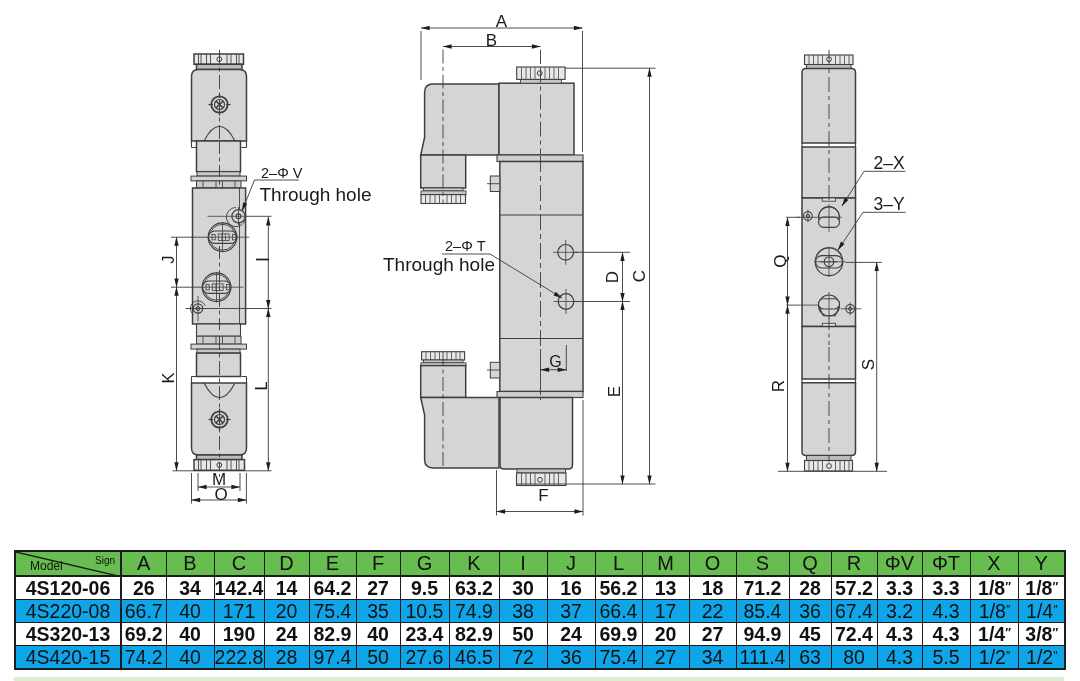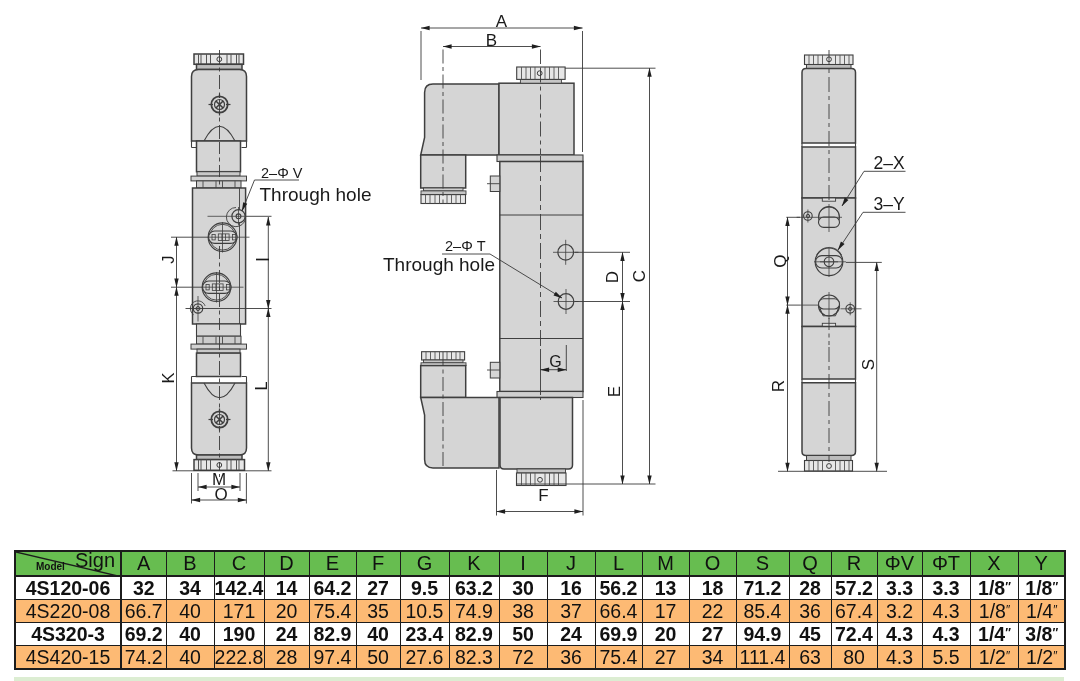--- a/index.html
+++ b/index.html
@@ -4,21 +4,21 @@
 <style>
 html,body{margin:0;padding:0;width:1080px;height:681px;background:#ffffff;overflow:hidden;}
 *{box-sizing:border-box;}
 #stage{position:relative;width:1080px;height:681px;font-family:"Liberation Sans",sans-serif;}
 svg text{font-family:"Liberation Sans",sans-serif;fill:#1a1a1a;}
 #dwg{position:absolute;left:0;top:0;}
 table.dim{position:absolute;left:14px;top:550px;border-collapse:collapse;table-layout:fixed;width:1048px;}
 table.dim td{border:1px solid #1c1c1c;text-align:center;vertical-align:middle;padding:0;font-size:19.5px;color:#111;line-height:1;}
 table.dim tr.hdr td{background:#67bd50;height:23px;font-size:20px;line-height:23px;}
 table.dim tr.r1 td,table.dim tr.r3 td{background:#ffffff;height:21px;line-height:21px;font-weight:bold;}
-table.dim tr.r2 td,table.dim tr.r4 td{background:#fdba74;height:21px;line-height:21px;}
+table.dim tr.r2 td,table.dim tr.r4 td{background:#0ea5e9;height:21px;line-height:21px;}
 table.dim{border:2px solid #1c1c1c;}
 table.dim td:first-child{border-right-width:2px;}
 table.dim tr.hdr td{border-bottom:2.5px solid #1c1c1c;}
 td.modelhead{position:relative;padding:0;}
 .sup{font-size:12px;vertical-align:4px;letter-spacing:-1px;}
 #bstrip{position:absolute;left:14px;top:677px;width:1050px;height:4px;background:#dcedd2;}
 </style>
 </head>
 <body>
 <div id="stage">
@@ -461,22 +461,22 @@
         <col style="width:48px">
         <col style="width:48px">
         <col style="width:47px">
 </colgroup>
 <tbody>
         <tr class="hdr">
 <td class="modelhead">
 <svg width="106" height="25" style="position:absolute;left:0;top:0;">
               <line x1="0" y1="0" x2="106" y2="25" stroke="#1c1c1c" stroke-width="1.3"></line>
             </svg>
-<div style="position:absolute;right:5px;top:1px;font-size:20px;line-height:15px;">Sign</div>
-<div style="position:absolute;left:20px;bottom:1px;font-size:10px;line-height:15px;font-weight:bold;">Model</div>
+<div style="position:absolute;right:5px;top:1px;font-size:10px;line-height:15px;">Sign</div>
+<div style="position:absolute;left:14px;bottom:1px;font-size:12px;line-height:15px;">Model</div>
 </td>
 <td>A</td>
           <td>B</td>
           <td>C</td>
           <td>D</td>
           <td>E</td>
           <td>F</td>
           <td>G</td>
           <td>K</td>
           <td>I</td>
@@ -487,21 +487,21 @@
           <td>S</td>
           <td>Q</td>
           <td>R</td>
           <td>ΦV</td>
           <td>ΦT</td>
           <td>X</td>
           <td>Y</td>
 </tr>
 <tr class="r1">
           <td>4S120-06</td>
-          <td>32</td>
+          <td>26</td>
           <td>34</td>
           <td>142.4</td>
           <td>14</td>
           <td>64.2</td>
           <td>27</td>
           <td>9.5</td>
           <td>63.2</td>
           <td>30</td>
           <td>16</td>
           <td>56.2</td>
@@ -532,21 +532,21 @@
           <td>22</td>
           <td>85.4</td>
           <td>36</td>
           <td>67.4</td>
           <td>3.2</td>
           <td>4.3</td>
           <td>1/8<span class="sup">″</span></td>
           <td>1/4<span class="sup">″</span></td>
         </tr>
 <tr class="r3">
-          <td>4S320-3</td>
+          <td>4S320-13</td>
           <td>69.2</td>
           <td>40</td>
           <td>190</td>
           <td>24</td>
           <td>82.9</td>
           <td>40</td>
           <td>23.4</td>
           <td>82.9</td>
           <td>50</td>
           <td>24</td>
@@ -563,21 +563,21 @@
         </tr>
 <tr class="r4">
           <td>4S420-15</td>
           <td>74.2</td>
           <td>40</td>
           <td>222.8</td>
           <td>28</td>
           <td>97.4</td>
           <td>50</td>
           <td>27.6</td>
-          <td>82.3</td>
+          <td>46.5</td>
           <td>72</td>
           <td>36</td>
           <td>75.4</td>
           <td>27</td>
           <td>34</td>
           <td>111.4</td>
           <td>63</td>
           <td>80</td>
           <td>4.3</td>
           <td>5.5</td>

